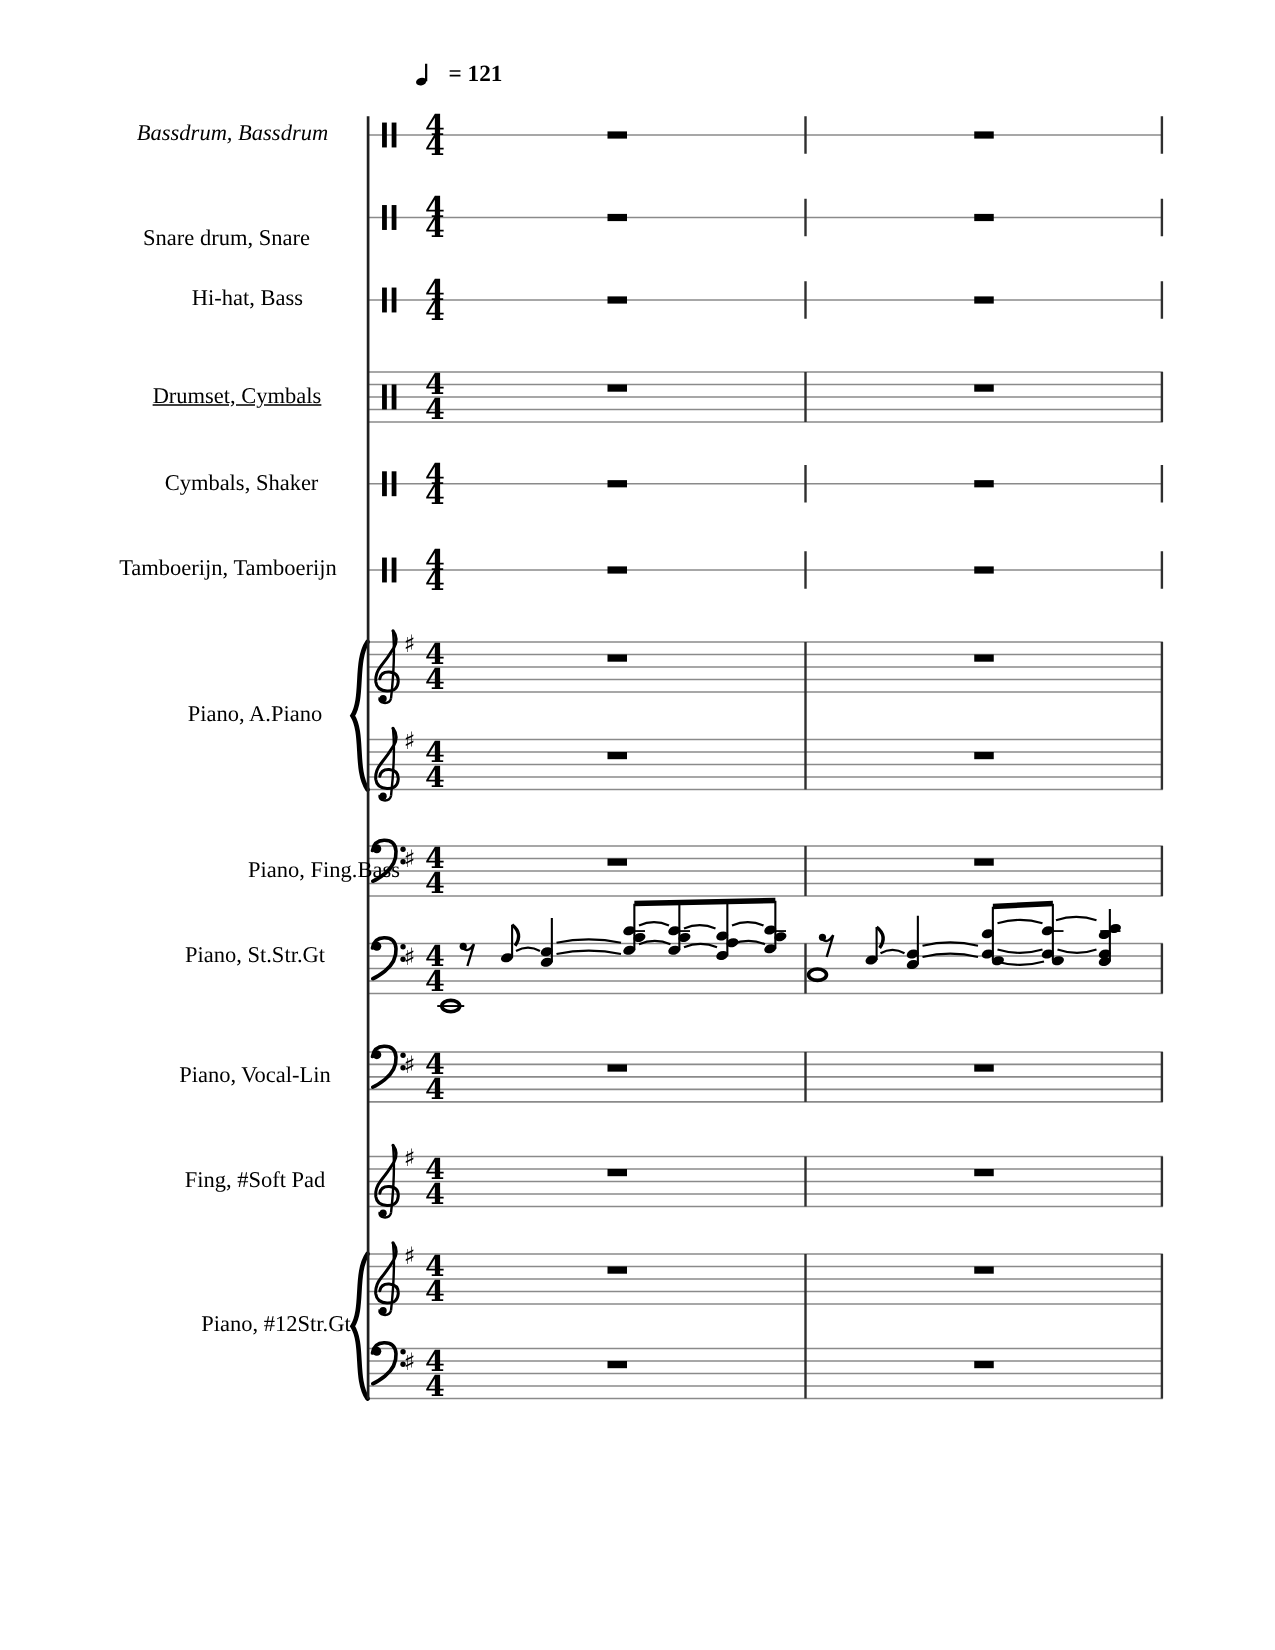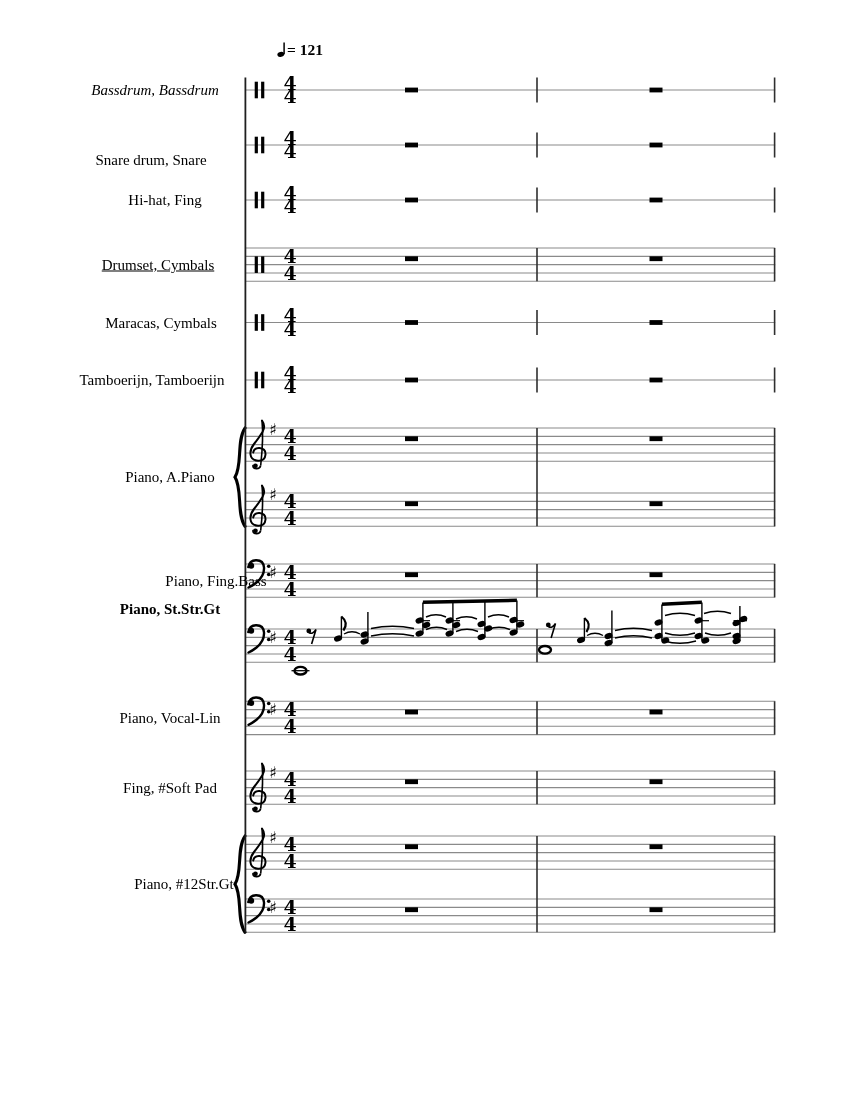--- a/index.html
+++ b/index.html
@@ -2,21 +2,21 @@
 <html><head>
 <meta charset="utf-8">
 <title>Score</title>
 <style>
   html,body{margin:0;padding:0;background:#fff;}
   .page{position:relative;width:850px;height:1100px;background:#ffffff;overflow:hidden;
         font-family:"Liberation Serif", serif;}
   #score-svg{position:absolute;left:0;top:0;}
   .staff-label{position:absolute;transform:translate(-50%,-50%);white-space:nowrap;
         font-size:15px;color:#000;font-family:"Liberation Serif", serif;}
-  .tempo{position:absolute;left:276px;top:41px;display:flex;align-items:flex-end;gap:0;}
+  .tempo{position:absolute;left:276px;top:41px;display:flex;align-items:flex-end;gap:12px;}
   .tempo-text{font-weight:bold;font-size:15.5px;font-family:"Liberation Serif", serif;color:#000;line-height:17px;}
 </style>
 </head>
 <body>
 
 <div class="page">
   <svg id="score-svg" width="850" height="1100" viewBox="0 0 850 1100">
       <g></g>
       <g>
         <line x1="245" y1="90" x2="775.2" y2="90" stroke="#8a8a8a" stroke-width="1.1"></line>
@@ -333,24 +333,24 @@
     <svg width="11" height="17">
       <line x1="8.1" y1="1.5" x2="8.1" y2="13.2" stroke="#000" stroke-width="1.5"></line>
       <ellipse cx="4.8" cy="13.4" rx="3.5" ry="2.5" fill="#000" transform="rotate(-15 4.8 13.4)"></ellipse>
     </svg>
     <span class="tempo-text">= 121</span>
   </div>
 
   <div id="labels">
       <div class="staff-label" style="left: 155px; top: 90px; font-style: italic;">Bassdrum, Bassdrum</div>
       <div class="staff-label" style="left: 151px; top: 160px;">Snare drum, Snare</div>
-      <div class="staff-label" style="left: 165px; top: 200px;">Hi-hat, Fing</div>
+      <div class="staff-label" style="left: 165px; top: 200px;">Hi-hat, Bass</div>
       <div class="staff-label" style="left: 158px; top: 264.7px; text-decoration: underline;">Drumset, Cymbals</div>
-      <div class="staff-label" style="left: 161px; top: 322.5px;">Maracas, Cymbals</div>
+      <div class="staff-label" style="left: 161px; top: 322.5px;">Cymbals, Shaker</div>
       <div class="staff-label" style="left: 152px; top: 380px;">Tamboerijn, Tamboerijn</div>
       <div class="staff-label" style="left: 170px; top: 477.3px;">Piano, A.Piano</div>
       <div class="staff-label" style="left: 170px; top: 580.7px; margin-left: 46px;">Piano, Fing.Bass</div>
-      <div class="staff-label" style="left: 170px; top: 609px; font-weight: bold;">Piano, St.Str.Gt</div>
+      <div class="staff-label" style="left: 170px; top: 638px;">Piano, St.Str.Gt</div>
       <div class="staff-label" style="left: 170px; top: 718px;">Piano, Vocal-Lin</div>
       <div class="staff-label" style="left: 170px; top: 787.7px;">Fing, #Soft Pad</div>
       <div class="staff-label" style="left: 184px; top: 884.2px;">Piano, #12Str.Gt</div>
     </div>
 </div>
 
 </body></html>

